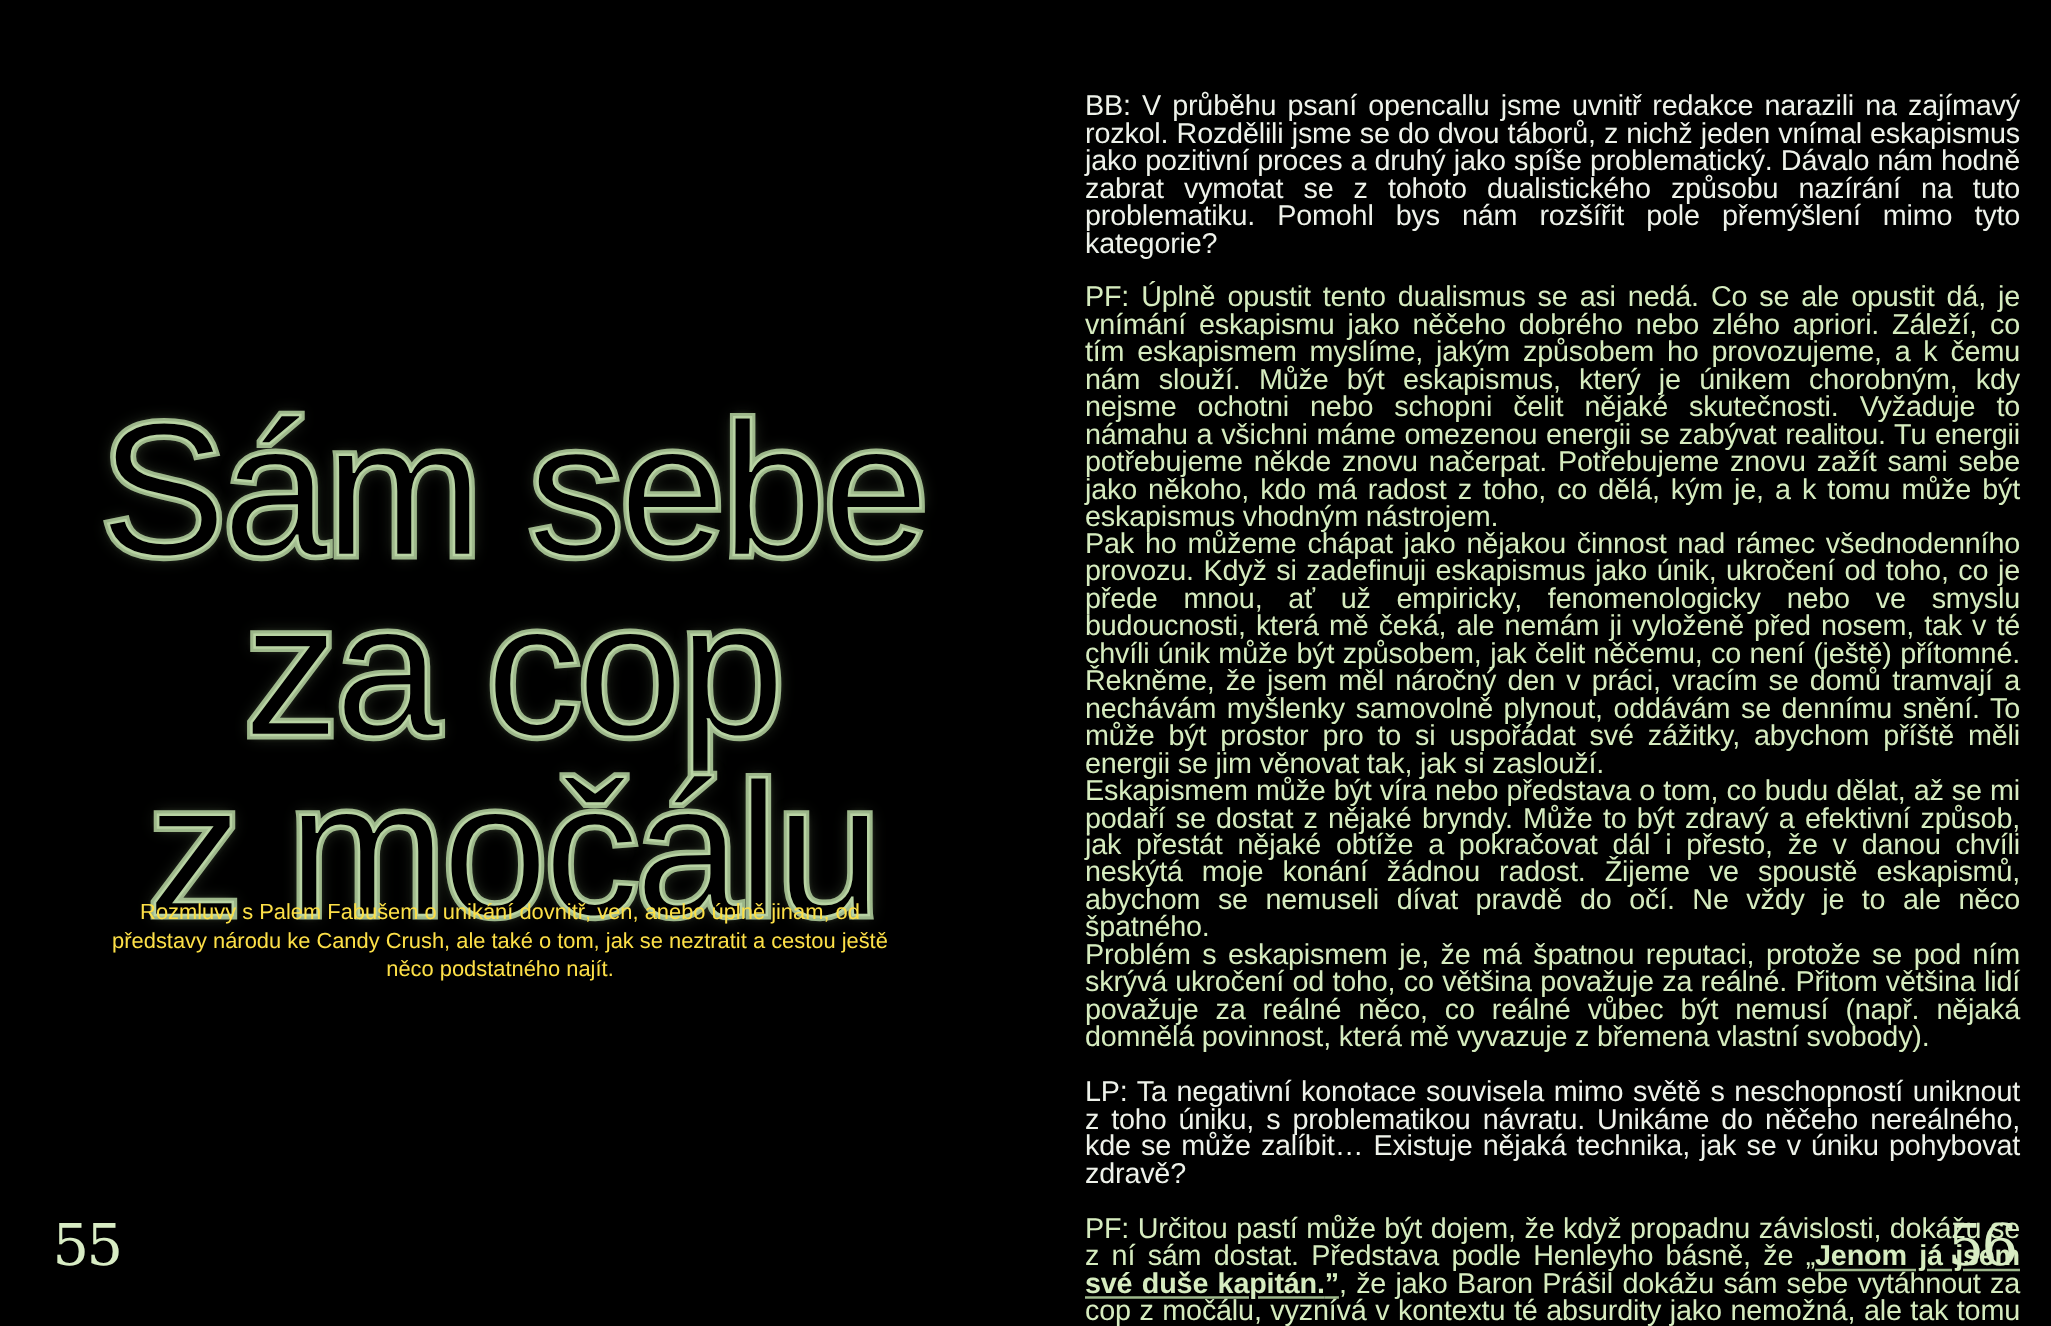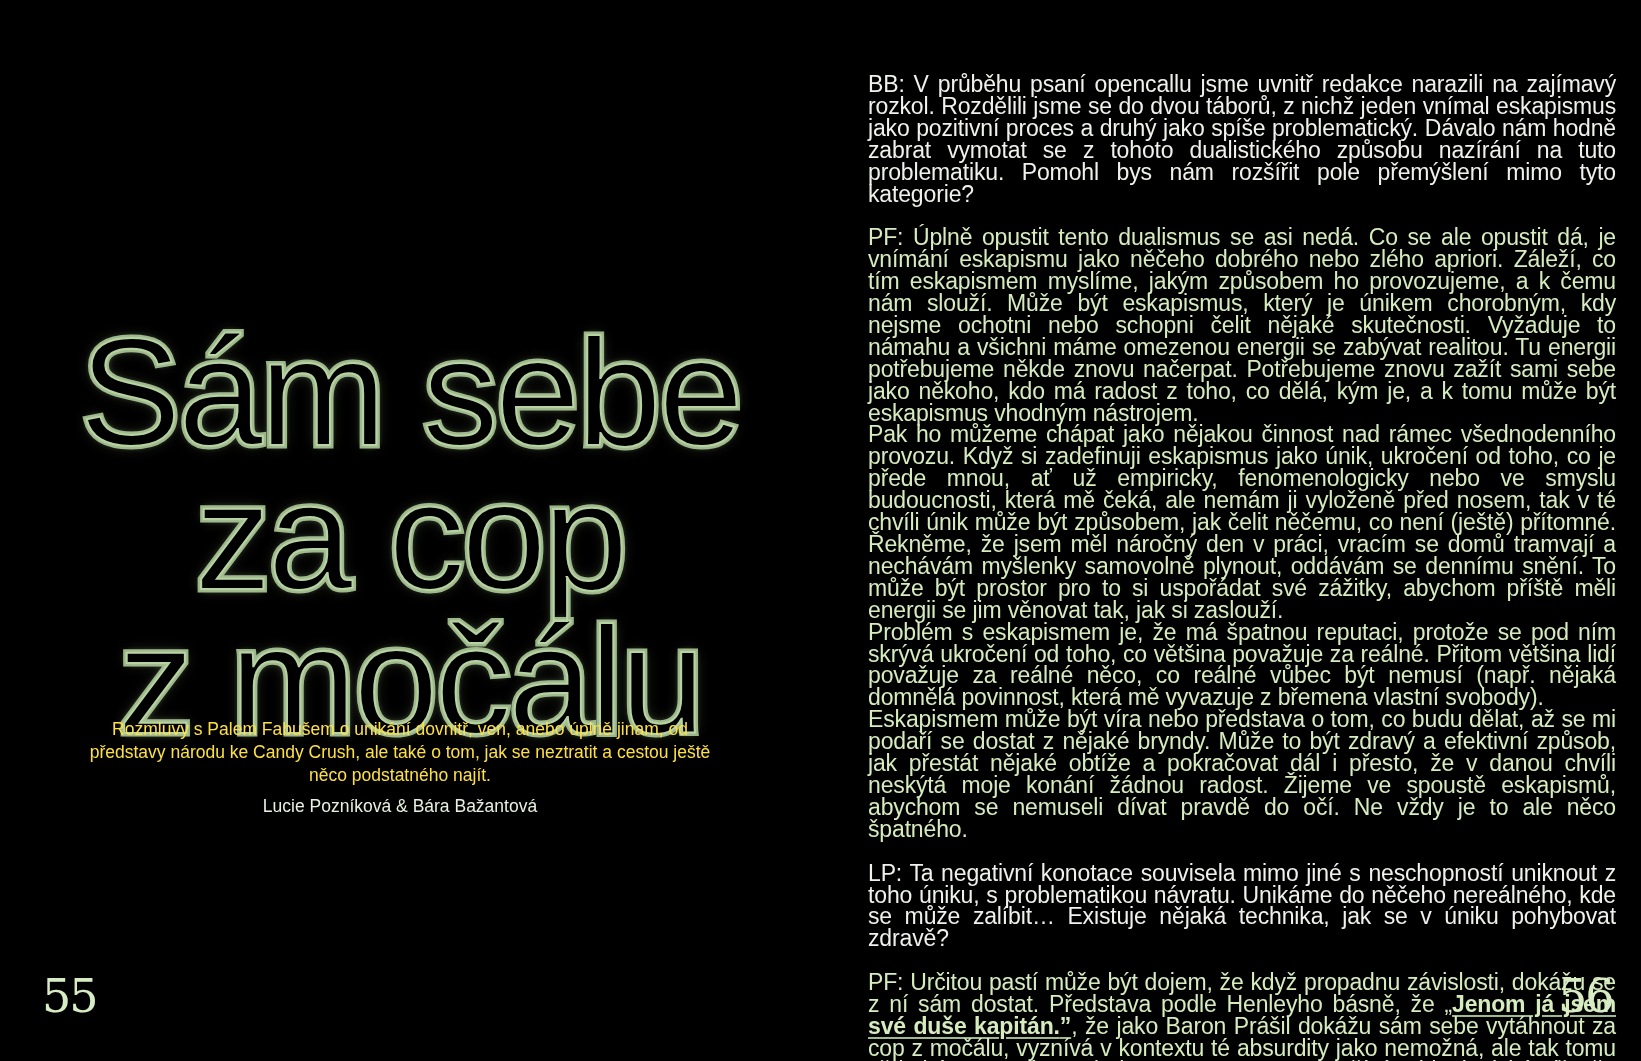--- a/index.html
+++ b/index.html
@@ -110,45 +110,44 @@
       <span class="line">za cop</span>
       <span class="line">z močálu</span>
       <span class="inner" aria-hidden="true">
         <span class="line">Sám sebe</span>
         <span class="line">za cop</span>
         <span class="line">z močálu</span>
       </span>
     </h1>
 
     <p class="subtitle">Rozmluvy s Palem Fabušem o unikání dovnitř, ven, anebo úplně jinam, od představy národu ke Candy Crush, ale také o tom, jak se neztratit a cestou ještě něco podstatného najít.</p>
-    <p class="authors">Lucie Pozníková &amp; Bára Bažantová</p>
 
     <div class="page-num left">55</div>
   </section>
 
   <section class="right-page">
     <div class="column">
 
       <div class="q">
         <p>BB: V průběhu psaní opencallu jsme uvnitř redakce narazili na zajímavý rozkol. Rozdělili jsme se do dvou táborů, z nichž jeden vnímal eskapismus jako pozitivní proces a druhý jako spíše problematický. Dávalo nám hodně zabrat vymotat se z tohoto dualistického způsobu nazírání na tuto problematiku. Pomohl bys nám rozšířit pole přemýšlení mimo tyto kategorie?</p>
       </div>
 
       <div class="gap"></div>
 
       <div class="a">
         <p>PF: Úplně opustit tento dualismus se asi nedá. Co se ale opustit dá, je vnímání eskapismu jako něčeho dobrého nebo zlého apriori. Záleží, co tím eskapismem myslíme, jakým způsobem ho provozujeme, a k čemu nám slouží. Může být eskapismus, který je únikem chorobným, kdy nejsme ochotni nebo schopni čelit nějaké skutečnosti. Vyžaduje to námahu a všichni máme omezenou energii se zabývat realitou. Tu energii potřebujeme někde znovu načerpat. Potřebujeme znovu zažít sami sebe jako někoho, kdo má radost z toho, co dělá, kým je, a k tomu může být eskapismus vhodným nástrojem.</p>
         <p>Pak ho můžeme chápat jako nějakou činnost nad rámec všednodenního provozu. Když si zadefinuji eskapismus jako únik, ukročení od toho, co je přede mnou, ať už empiricky, fenomenologicky nebo ve smyslu budoucnosti, která mě čeká, ale nemám ji vyloženě před nosem, tak v té chvíli únik může být způsobem, jak čelit něčemu, co není (ještě) přítomné. Řekněme, že jsem měl náročný den v práci, vracím se domů tramvají a nechávám myšlenky samovolně plynout, oddávám se dennímu snění. To může být prostor pro to si uspořádat své zážitky, abychom příště měli energii se jim věnovat tak, jak si zaslouží.</p>
+        <p>Eskapismem může být víra nebo představa o tom, co budu dělat, až se mi podaří se dostat z nějaké bryndy. Může to být zdravý a efektivní způsob, jak přestát nějaké obtíže a pokra­čovat dál i přesto, že v danou chvíli neskýtá moje konání žádnou radost. Žijeme ve spoustě eskapismů, abychom se nemuseli dívat pravdě do očí. Ne vždy je to ale něco špatného.</p>
         <p>Problém s eskapismem je, že má špatnou reputaci, protože se pod ním skrývá ukročení od toho, co většina považuje za reálné. Přitom většina lidí považuje za reálné něco, co reálné vůbec být nemusí (např. nějaká domnělá povinnost, která mě vyvazuje z břemena vlastní svobody).</p>
-        <p>Eskapismem může být víra nebo představa o tom, co budu dělat, až se mi podaří se dostat z nějaké bryndy. Může to být zdravý a efektivní způsob, jak přestát nějaké obtíže a pokra­čovat dál i přesto, že v danou chvíli neskýtá moje konání žádnou radost. Žijeme ve spoustě eskapismů, abychom se nemuseli dívat pravdě do očí. Ne vždy je to ale něco špatného.</p>
       </div>
 
       <div class="gap"></div>
 
       <div class="q">
-        <p>LP: Ta negativní konotace souvisela mimo jiné s neschopností uniknout z toho úniku, s problematikou návratu. Unikáme do něčeho nereálného, kde se může zalíbit… Existuje nějaká technika, jak se v úniku pohybovat zdravě?</p>
+        <p>LP: Ta negativní konotace souvisela mimo světě s neschopností uniknout z toho úniku, s problematikou návratu. Unikáme do něčeho nereálného, kde se může zalíbit… Existuje nějaká technika, jak se v úniku pohybovat zdravě?</p>
       </div>
 
       <div class="gap"></div>
 
       <div class="a">
         <p><span>PF: Určitou pastí může být dojem, že když propadnu závislosti, dokážu se z ní sám dostat. Představa podle Henleyho básně, že „</span><span class="quote-link"><span>Jenom já jsem své duše kapitán.</span><span>”</span></span><span>, že jako Baron Prášil dokážu sám sebe vytáhnout za cop z močálu, vyznívá v kontextu té absurdity jako nemožná, ale tak tomu vždy být nemusí. Na druhou stranu ta past spočívá v ideologické víře, že já jsem svrchovaný jednotlivec, který má sám sebe plně pod kontrolou. Což je minimálně 100 let od založení psychoanalýzy významně zpochybněno. Jak říká Freud: „Já není pánem ve svém domě." Mám za to, že existuje jeden náhled, který jde proti duchu liberálně humanistického subjektu. Něco, čemu říkám poddání se. Člověk se musí pod­dat tomu, co na sobě samotném nemá pod kontrolou. Ve světě, který nám dává najevo,</span></p>
       </div>
     </div>
 
     <div class="page-num right" style="left:720px;margin-left:18px;">56</div>

